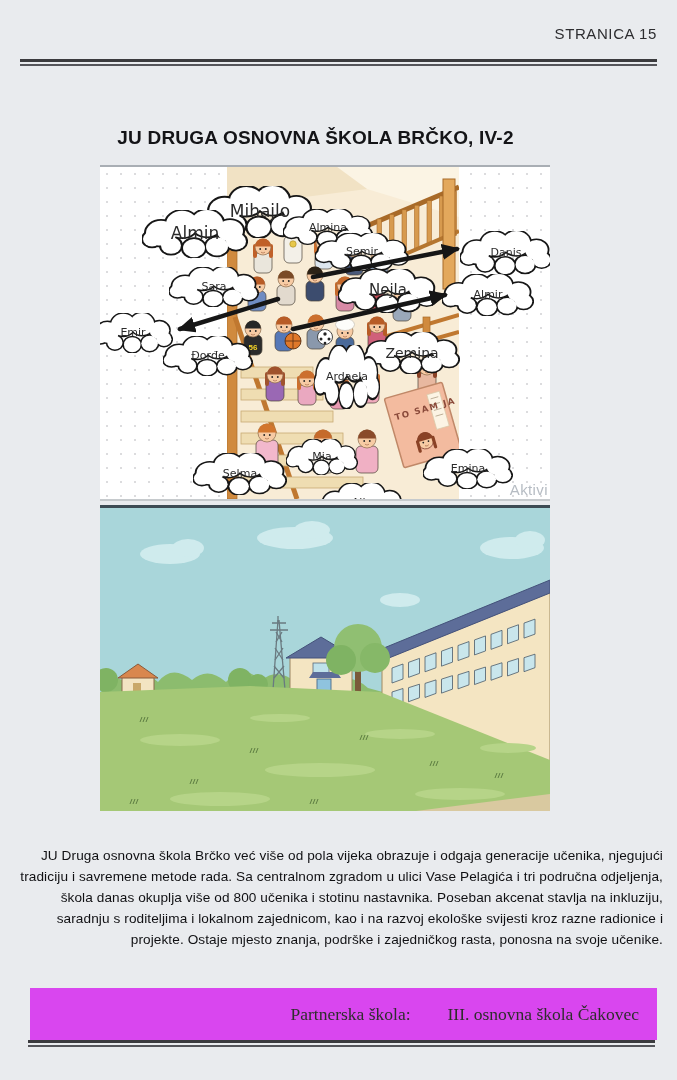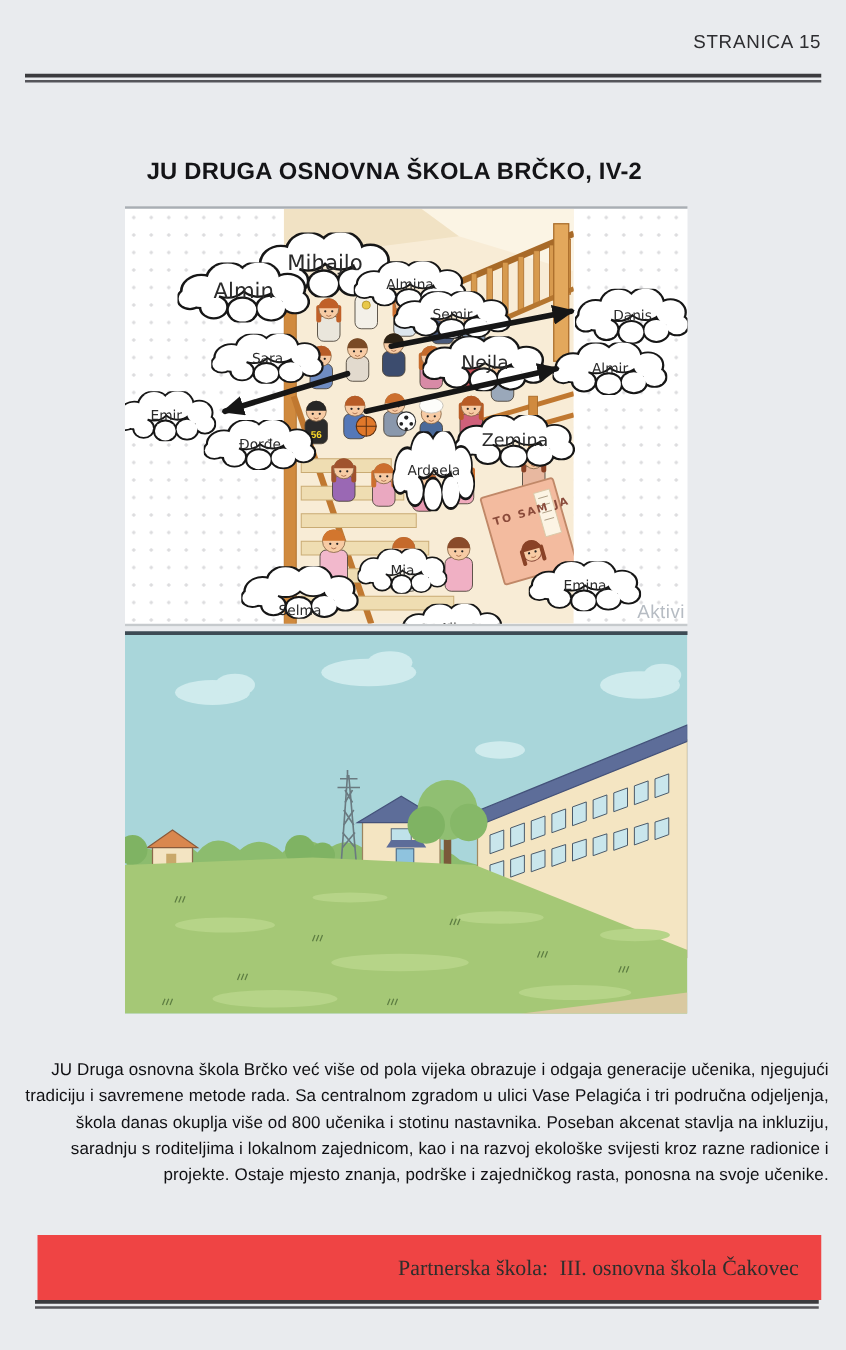--- a/index.html
+++ b/index.html
@@ -539,21 +539,21 @@
             <circle cx="68" cy="18" r="16" fill="#fff"></circle>
             <circle cx="91" cy="27" r="13" fill="#fff"></circle>
             <circle cx="97" cy="40" r="10" fill="#fff"></circle>
             <circle cx="78" cy="46" r="11" fill="#fff"></circle>
             <circle cx="55" cy="48" r="11" fill="#fff"></circle>
             <circle cx="32" cy="45" r="10" fill="#fff"></circle>
             <circle cx="13" cy="37" r="9" fill="#fff"></circle>
           </svg>
           <span style="font-size:11px">Ardaela</span>
         </div>
-        <div class="cloud" style="left: 93px; top: 286px; width: 94px; height: 42px; align-items: flex-end;">
+        <div class="cloud" style="left: 93px; top: 286px; width: 94px; height: 42px;">
           <svg viewBox="3 2 106 58" preserveAspectRatio="none">
             <circle cx="22" cy="30" r="15" fill="#fff" stroke="#161616" stroke-width="4.2"></circle>
             <circle cx="43" cy="19" r="16" fill="#fff" stroke="#161616" stroke-width="4.2"></circle>
             <circle cx="68" cy="18" r="16" fill="#fff" stroke="#161616" stroke-width="4.2"></circle>
             <circle cx="91" cy="27" r="13" fill="#fff" stroke="#161616" stroke-width="4.2"></circle>
             <circle cx="97" cy="40" r="10" fill="#fff" stroke="#161616" stroke-width="4.2"></circle>
             <circle cx="78" cy="46" r="11" fill="#fff" stroke="#161616" stroke-width="4.2"></circle>
             <circle cx="55" cy="48" r="11" fill="#fff" stroke="#161616" stroke-width="4.2"></circle>
             <circle cx="32" cy="45" r="10" fill="#fff" stroke="#161616" stroke-width="4.2"></circle>
             <circle cx="13" cy="37" r="9" fill="#fff" stroke="#161616" stroke-width="4.2"></circle>
@@ -736,21 +736,21 @@
           <path d="M210,296 l2,-5 m1,5 l2,-5 m1,5 l2,-5"></path>
         <path d="M395,270 l2,-5 m1,5 l2,-5 m1,5 l2,-5"></path>
           <path d="M30,296 l2,-5 m1,5 l2,-5 m1,5 l2,-5"></path>
       </g>
       <polygon points="316,303 450,286 450,303" fill="#d9c9a0"></polygon>
     </svg>
   </section>
 
   <p class="body-text">JU Druga osnovna škola Brčko već više od pola vijeka obrazuje i odgaja generacije učenika, njegujući tradiciju i savremene metode rada. Sa centralnom zgradom u ulici Vase Pelagića i tri područna odjeljenja, škola danas okuplja više od 800 učenika i stotinu nastavnika. Poseban akcenat stavlja na inkluziju, saradnju s roditeljima i lokalnom zajednicom, kao i na razvoj ekološke svijesti kroz razne radionice i projekte. Ostaje mjesto znanja, podrške i zajedničkog rasta, ponosna na svoje učenike.</p>
 
-  <div class="partner-bar" id="partnerBar" style="background: #ef4444;">
+  <div class="partner-bar" id="partnerBar" style="background: #d946ef; gap: 28px;">
     <span class="label">Partnerska škola:</span>
     <span>III. osnovna škola Čakovec</span>
   </div>
 
   <div class="double-rule" style="top:1040px;left:28px;right:22px">
     <div class="a"></div>
       <div class="b"></div>
   </div>
 
 </div>

